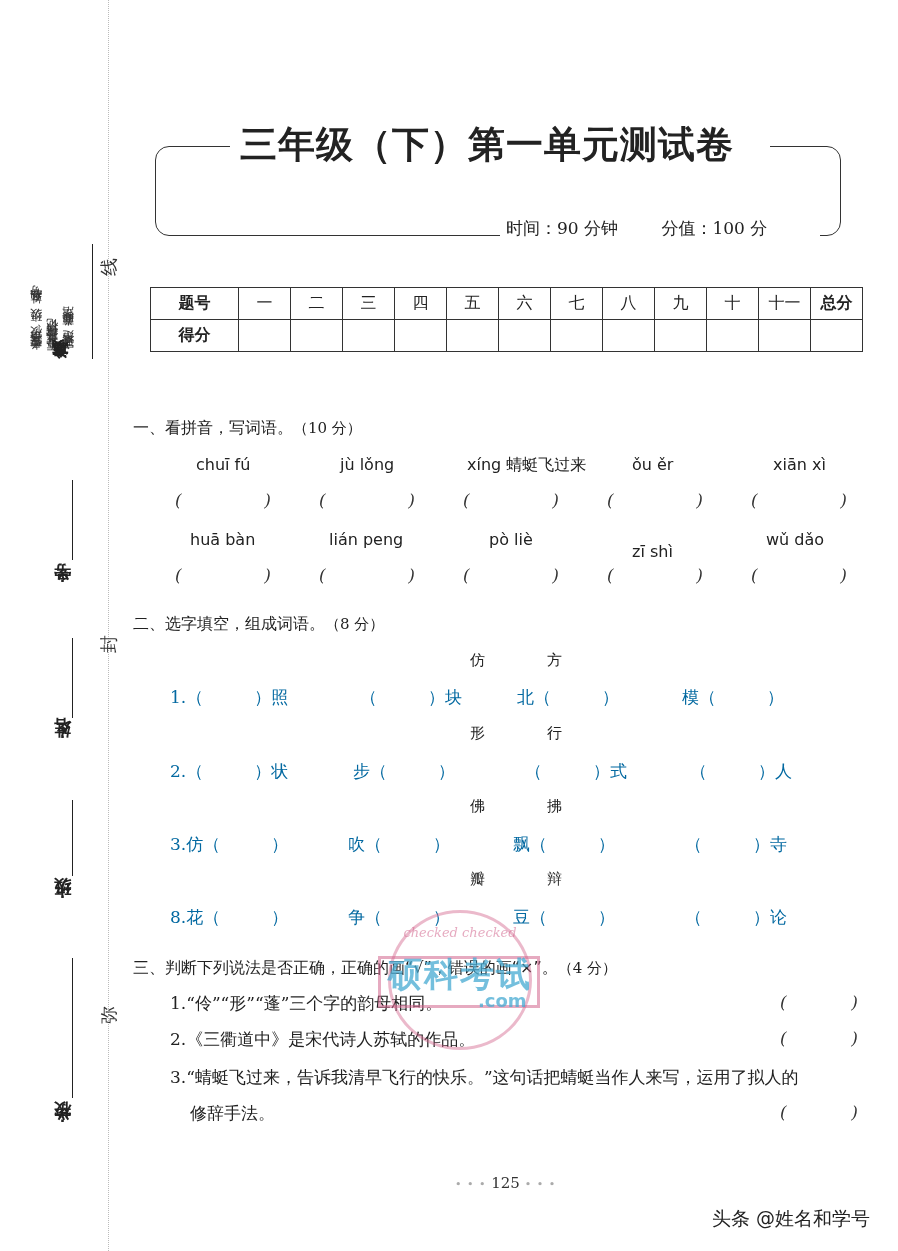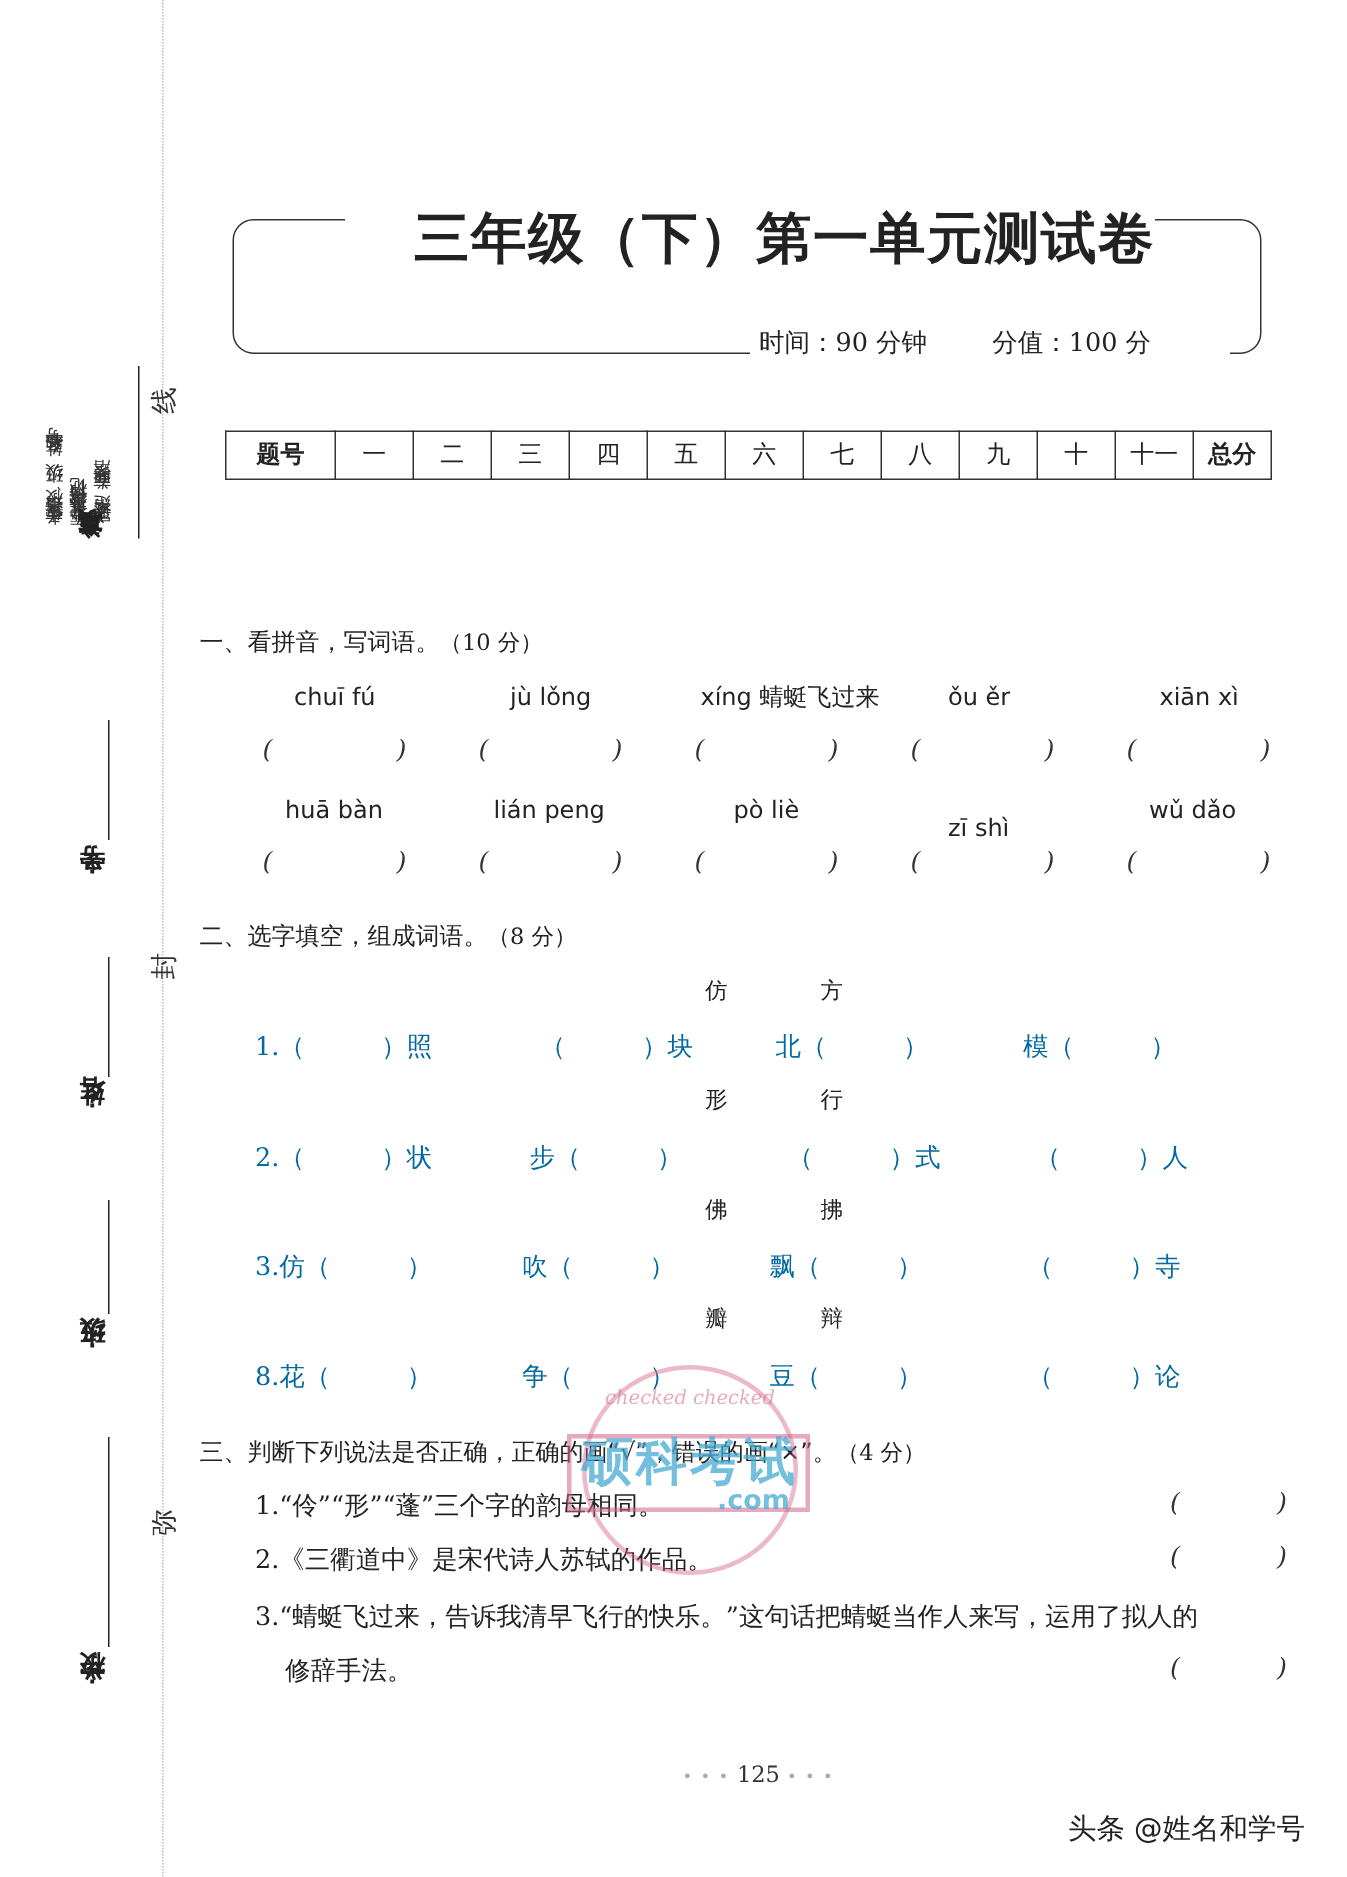--- a/index.html
+++ b/index.html
@@ -16,30 +16,30 @@
       font-family: "DejaVu Sans", sans-serif; font-weight: bold; font-size: 16px; letter-spacing: 2px; color: #222; }
     .side-char { position: absolute; left: 100px; font-size: 18px; color: #333; transform: rotate(-90deg); }
     .field-label { position: absolute; left: 50px; writing-mode: vertical-rl; transform: rotate(180deg);
       font-family: "DejaVu Sans", sans-serif; font-size: 17px; font-weight: bold; color: #222; letter-spacing: 2px; }
     .field-line { position: absolute; left: 72px; width: 1px; background: #222; }
 
     
     .header-frame { position: absolute; left: 155px; top: 146px; width: 686px; height: 90px;
       border: 1px solid #333; border-radius: 14px; }
     .title-mask { position: absolute; left: 230px; top: 116px; width: 540px; height: 60px; background: #fff; }
-    .title { position: absolute; left: 240px; top: 120px; width: 530px; text-align: right;
-      font-family: "DejaVu Sans", sans-serif; font-weight: bold; font-size: 37px; color: #222; letter-spacing: 1px; margin-top: 14px; }
+    .title { position: absolute; left: 240px; top: 120px; width: 530px; text-align: left;
+      font-family: "DejaVu Sans", sans-serif; font-weight: bold; font-size: 37px; color: #222; letter-spacing: 1px; }
     .meta-mask { position: absolute; left: 500px; top: 215px; width: 320px; height: 30px; background: #fff; }
     .meta { position: absolute; left: 506px; top: 217px; font-size: 17px; color: #222; white-space: nowrap; }
     .meta span { margin-right: 38px; }
 
     
     .score-table { position: absolute; left: 150px; top: 287px; border-collapse: collapse; }
     .score-table td { border: 1px solid #333; height: 32px; width: 52px; text-align: center; font-size: 16px; }
-    .score-table td.head { width: 73px; font-family: Liberation Sans, sans-serif; font-weight: bold; }
+    .score-table td.head { width: 88px; font-family: Liberation Sans, sans-serif; font-weight: bold; }
     .score-table td.total { font-family: "DejaVu Sans", sans-serif; font-weight: bold; }
 
     
     .sec-title { position: absolute; left: 133px; font-family: "DejaVu Sans", sans-serif; font-size: 16px; color: #222; }
     .sec-title .pts { font-family: "DejaVu Serif", serif; font-size: 15px; }
     .pinyin-row { position: absolute; left: 133px; width: 740px; height: 24px; font-family: "DejaVu Sans", sans-serif; font-size: 16px; color: #222; }
     .pinyin-row span { position: absolute; top: 0; white-space: nowrap; }
     .paren-row { position: absolute; left: 133px; width: 740px; height: 24px; font-size: 17px; color: #333; }
     .paren-row span { position: absolute; top: 0; width: 96px; display: flex; justify-content: space-between; }
 
@@ -107,20 +107,35 @@
     <td>四</td>
     <td>五</td>
     <td>六</td>
     <td>七</td>
     <td>八</td>
     <td>九</td>
     <td>十</td>
     <td>十一</td>
     <td class="total">总分</td>
   </tr>
+  <tr>
+    <td class="head">得分</td>
+    <td></td>
+    <td></td>
+    <td></td>
+    <td></td>
+    <td></td>
+    <td></td>
+    <td></td>
+    <td></td>
+    <td></td>
+    <td></td>
+    <td></td>
+    <td></td>
+  </tr>
 </tbody>
   </table>
 
 <div class="sec-title" style="top:418px;">
   <span>一、看拼音，写词语。</span><span class="pts">（10 分）</span>
 </div>
 <div class="pinyin-row" style="top:455px;">
   <span style="left:63px;">chuī  fú</span>
   <span style="left:207px;">jù  lǒng</span>
   <span style="left:334px;">xíng  蜻蜓飞过来</span>

